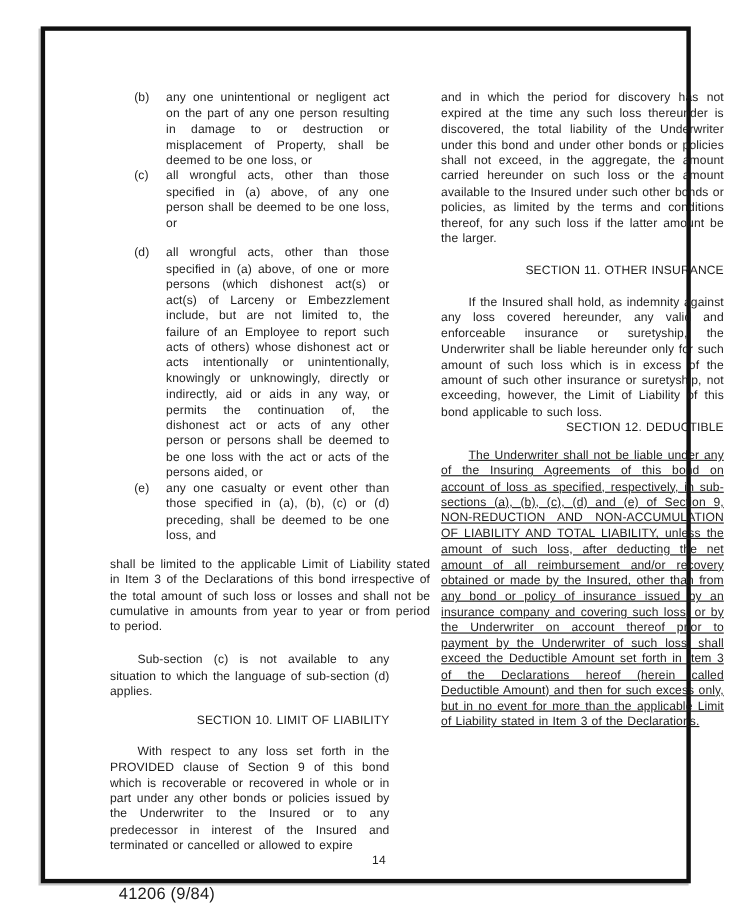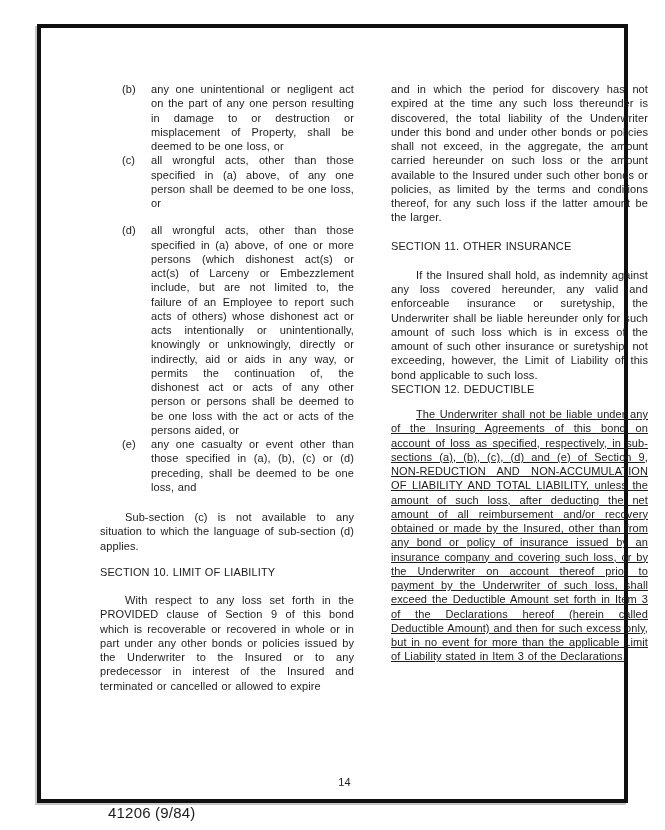--- a/index.html
+++ b/index.html
@@ -30,21 +30,21 @@
   .col {
     position: absolute;
     top: 54px;
     font-size: 11px;
     line-height: 14.25px;
     text-align: justify;
     letter-spacing: 0.1px;
     word-spacing: 0.6px;
   }
   .col-left  { left: 59px;  width: 254px; }
-  .col-right { left: 350px; width: 257px; }
+  .col-right { left: 360px; width: 257px; }
 
   .clause {
     position: relative;
     padding-left: 51px;
   }
   .clause .marker {
     position: absolute;
     left: 22px;
     top: 0;
   }
@@ -52,21 +52,21 @@
 
   .para-wide {
     width: 291px;
     margin-top: 12px;
   }
   .para-note {
     margin-top: 16px;
     text-indent: 25px;
   }
   .heading {
-    text-align: left;
+    text-align: right;
     white-space: nowrap;
   }
   .heading-s10 { margin-top: 12px; }
   .para-s10 {
     margin-top: 14px;
     text-indent: 25px;
   }
 
   .heading-s11 { margin-top: 14px; }
   .para-s11 {
@@ -118,20 +118,21 @@
       <div class="clause clause-d">
         <span class="marker">(d)</span>
         <span>all wrongful acts, other than those specified in (a) above, of one or more persons (which dishonest act(s) or act(s) of Larceny or Embezzlement include, but are not limited to, the failure of an Employee to report such acts of others) whose dishonest act or acts intentionally or unintentionally, knowingly or unknowingly, directly or indirectly, aid or aids in any way, or permits the continuation of, the dishonest act or acts of any other person or persons shall be deemed to be one loss with the act or acts of the persons aided, or</span>
       </div>
 
       <div class="clause">
         <span class="marker">(e)</span>
         <span>any one casualty or event other than those specified in (a), (b), (c) or (d) preceding, shall be deemed to be one loss, and</span>
       </div>
 
+      <div class="para-wide">shall be limited to the applicable Limit of Liability stated in Item 3 of the Declarations of this bond irrespective of the total amount of such loss or losses and shall not be cumulative in amounts from year to year or from period to period.</div>
 
       <div class="para-note">Sub-section (c) is not available to any situation to which the language of sub-section (d) applies.</div>
 
       <div class="heading heading-s10">SECTION 10. LIMIT OF LIABILITY</div>
 
       <div class="para-s10">With respect to any loss set forth in the PROVIDED clause of Section 9 of this bond which is recoverable or recovered in whole or in part under any other bonds or policies issued by the Underwriter to the Insured or to any predecessor in interest of the Insured and terminated or cancelled or allowed to expire</div>
 
     </div>
 
     <div class="col col-right">

